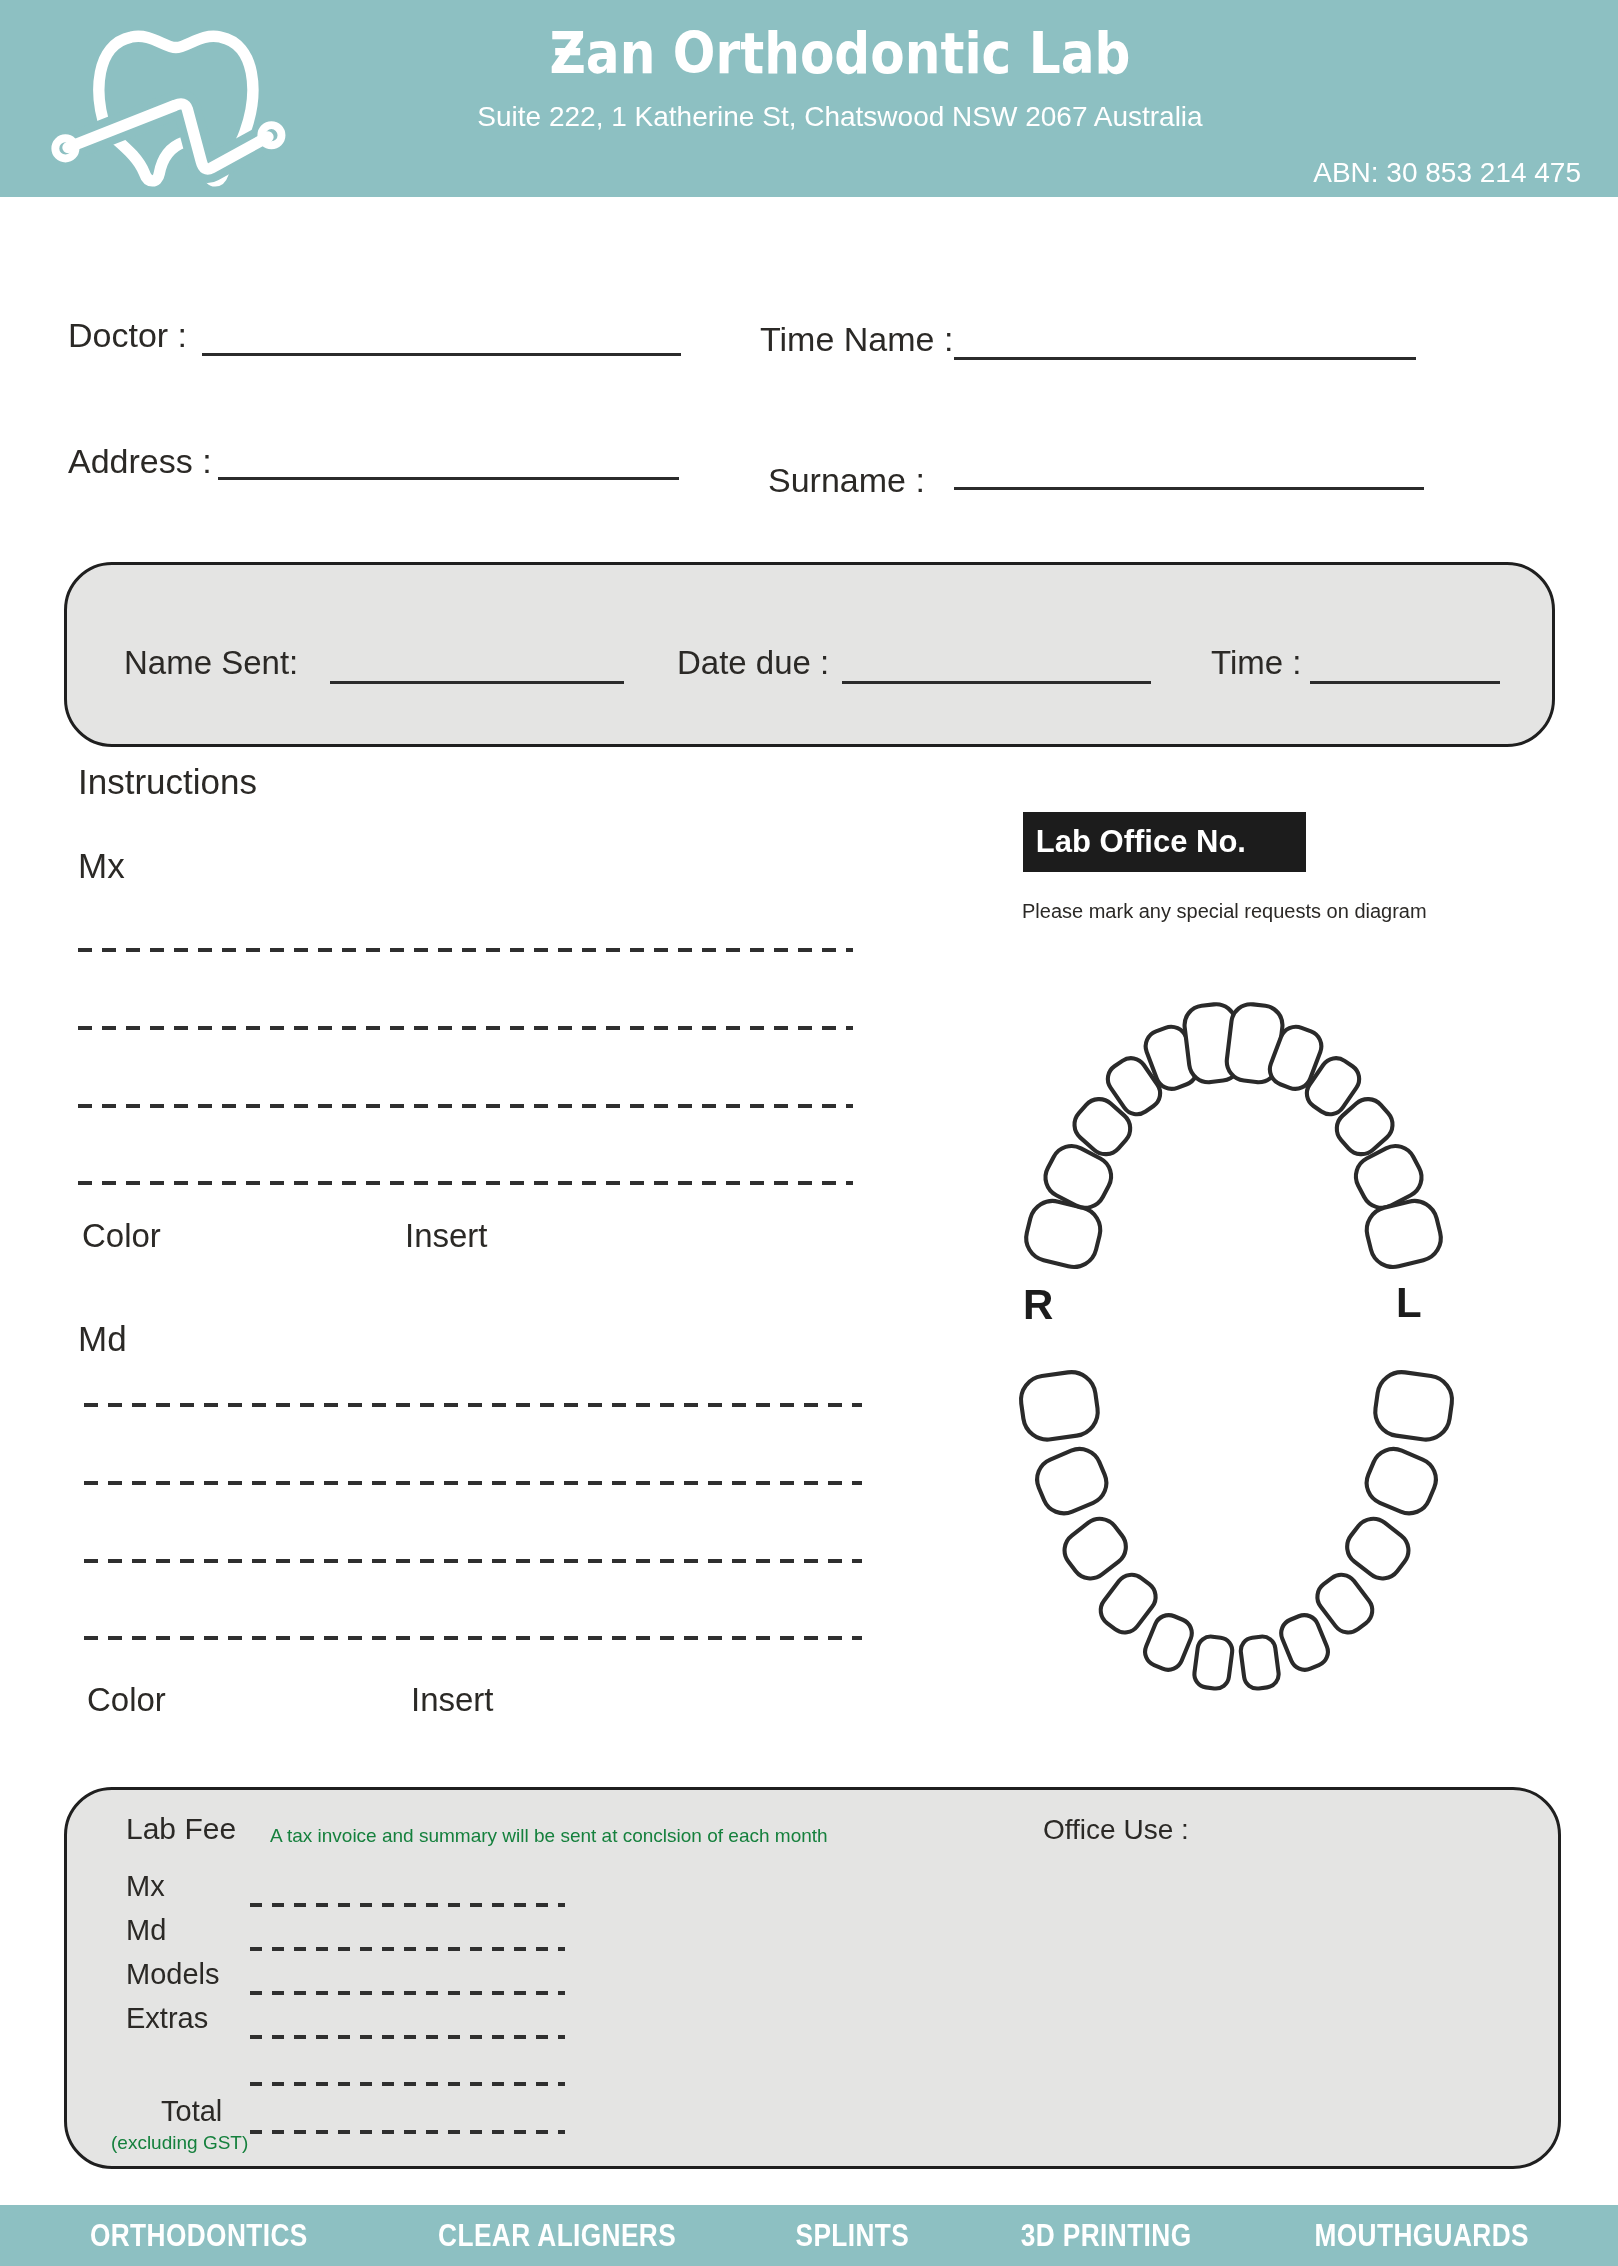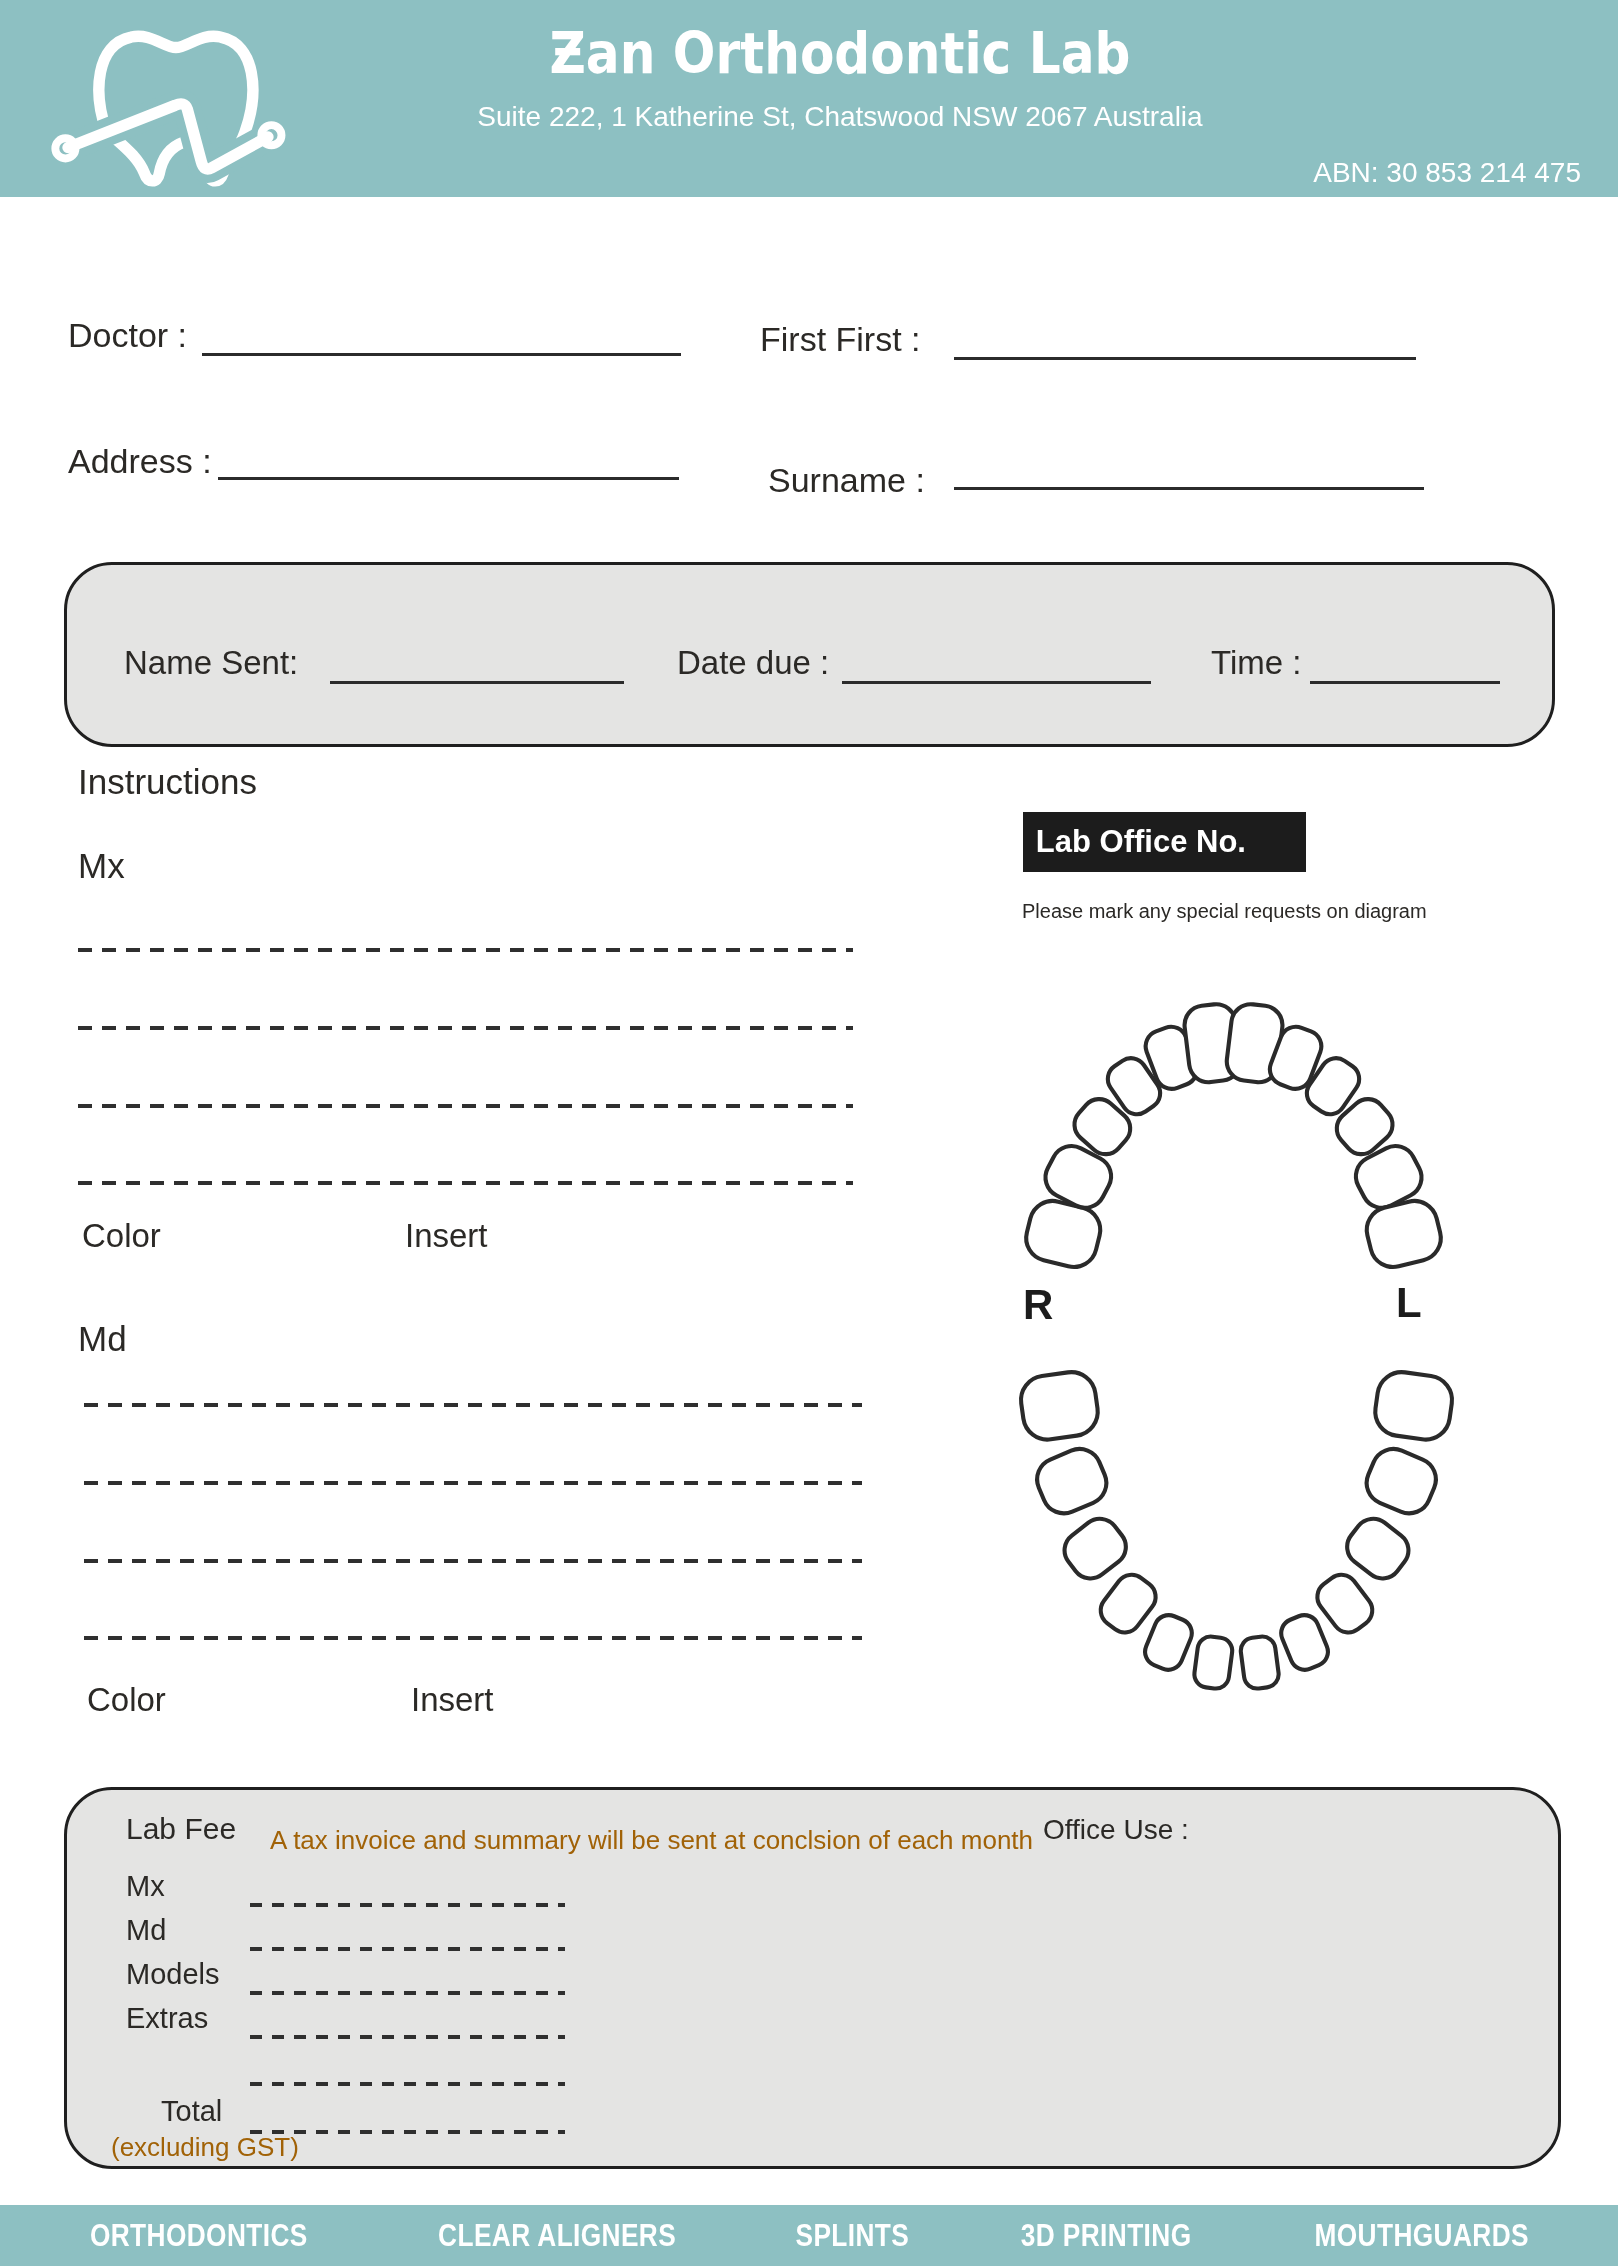--- a/index.html
+++ b/index.html
@@ -25,21 +25,21 @@
 
   
   .graybox{position:absolute;background:#e4e4e3;border:3.7px solid #1f1f1f;border-radius:48px;}
   .datebox{left:64px;top:562px;width:1485px;height:179px;}
   .feebox{left:64px;top:1787px;width:1491px;height:376px;}
   .rel-lbl{position:absolute;font-size:33px;color:#2b2926;white-space:nowrap;}
 
   .fee-lbl{position:absolute;font-size:29px;color:#2b2926;white-space:nowrap;text-align:right;}
   .fee-dash{position:absolute;height:3.7px;width:315px;
             background:repeating-linear-gradient(to right,#2f2f2f 0 12px,transparent 12px 22px);}
-  .fee-note{position:absolute;font-size:26px;color:#a16207;white-space:nowrap;}
+  .fee-note{position:absolute;font-size:19px;color:#15803d;white-space:nowrap;}
 
   
   .badge{position:absolute;left:1023px;top:812px;width:283px;height:60px;background:#1c1c1c;
          color:#ffffff;font-size:31px;font-weight:bold;line-height:60px;padding-left:12.8px;
          box-sizing:border-box;white-space:nowrap;}
   .diag-note{position:absolute;left:1022px;top:900px;width:548px;font-size:20px;color:#2b2926;}
   .rl{position:absolute;font-size:42px;font-weight:bold;color:#1c1c1c;}
 
   .section-lbl{position:absolute;font-size:35px;color:#2b2926;}
   .ci-lbl{position:absolute;font-size:33px;color:#2b2926;}
@@ -68,21 +68,21 @@
       <circle cx="256" cy="144" r="11.5" fill="none" stroke="#ffffff" stroke-width="9"></circle>
     </svg>
     <div class="title">Ƶan Orthodontic Lab</div>
     <div class="hdr-line hdr-address">Suite 222, 1 Katherine St, Chatswood NSW 2067 Australia</div>
     <div class="hdr-abn">ABN: 30 853 214 475</div>
   </div>
 
   <div class="lbl" style="left:68px;top:316px;">Doctor :</div>
   <div class="fline" style="left:202px;top:353px;width:479px;"></div>
 
-  <div class="lbl" style="left:760px;top:320px;">First First :</div>
+  <div class="lbl" style="left:760px;top:320px;">Time Name :</div>
   <div class="fline" style="left:954px;top:357px;width:462px;"></div>
 
   <div class="lbl" style="left:68px;top:442px;">Address :</div>
   <div class="fline" style="left:218px;top:477px;width:461px;"></div>
 
   <div class="lbl" style="left:768px;top:453px;margin-top:8px;">Surname :</div>
   <div class="fline" style="left:954px;top:487px;width:470px;"></div>
 
   <div class="fline" style="left:215px;top:592px;width:461px;"></div>
 

